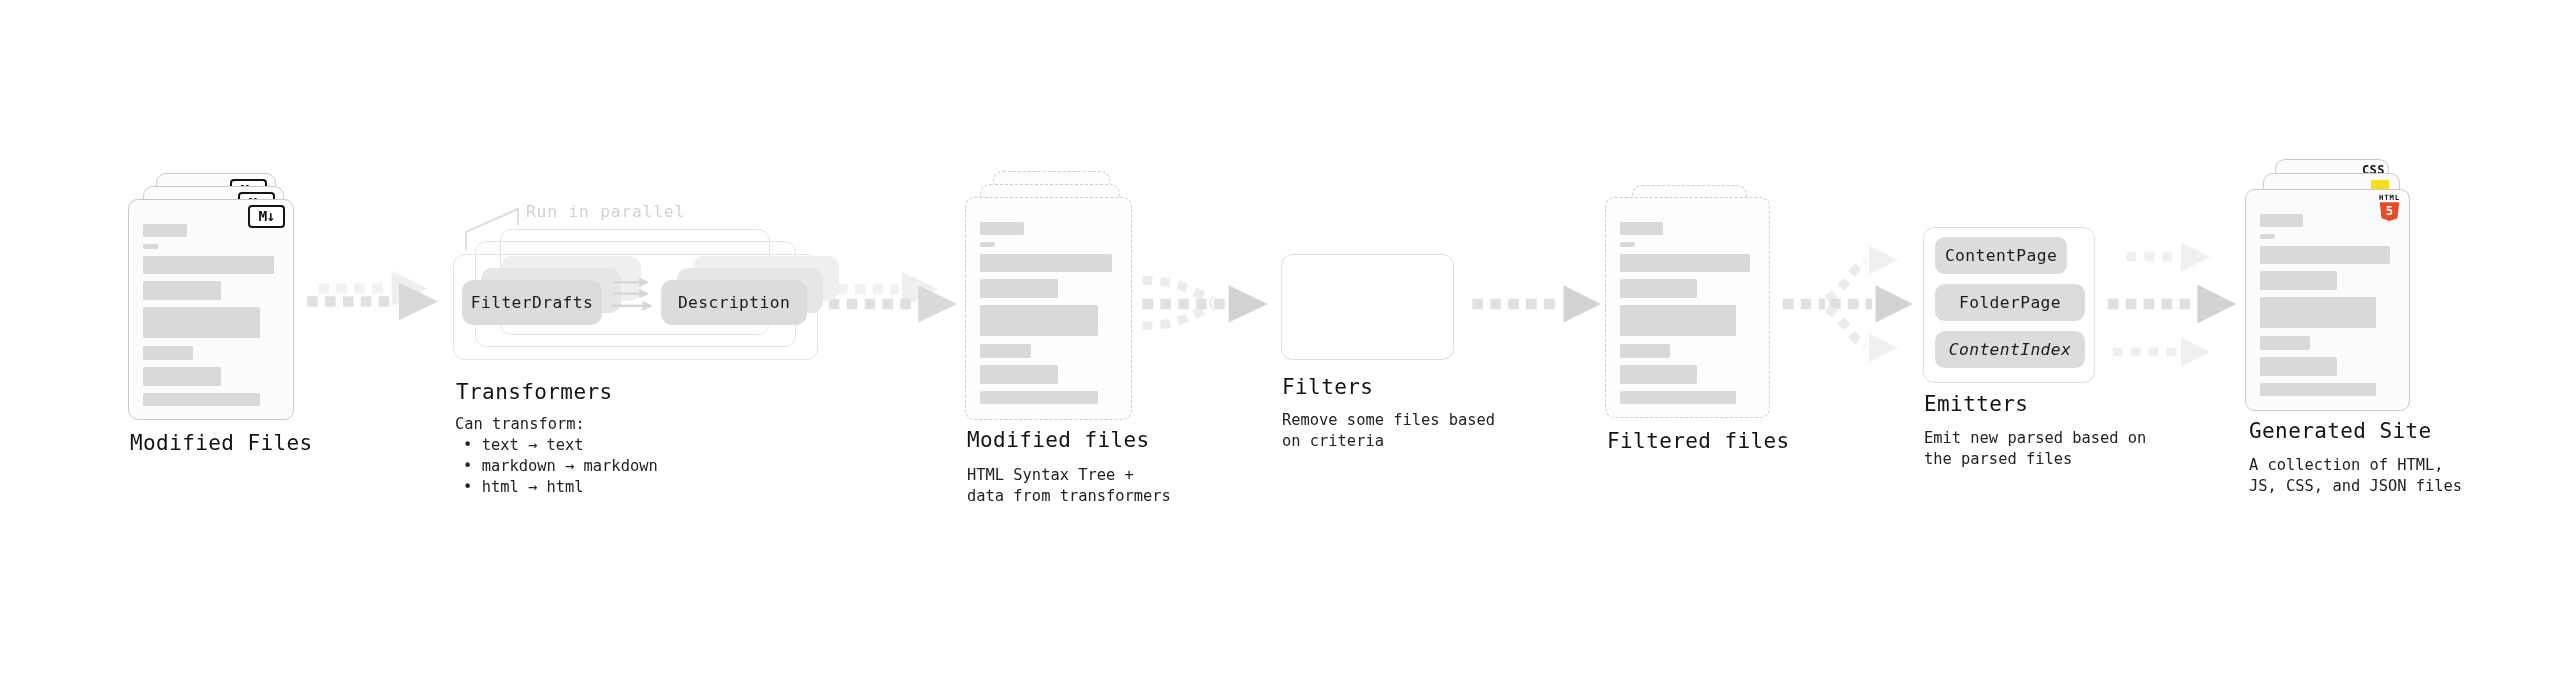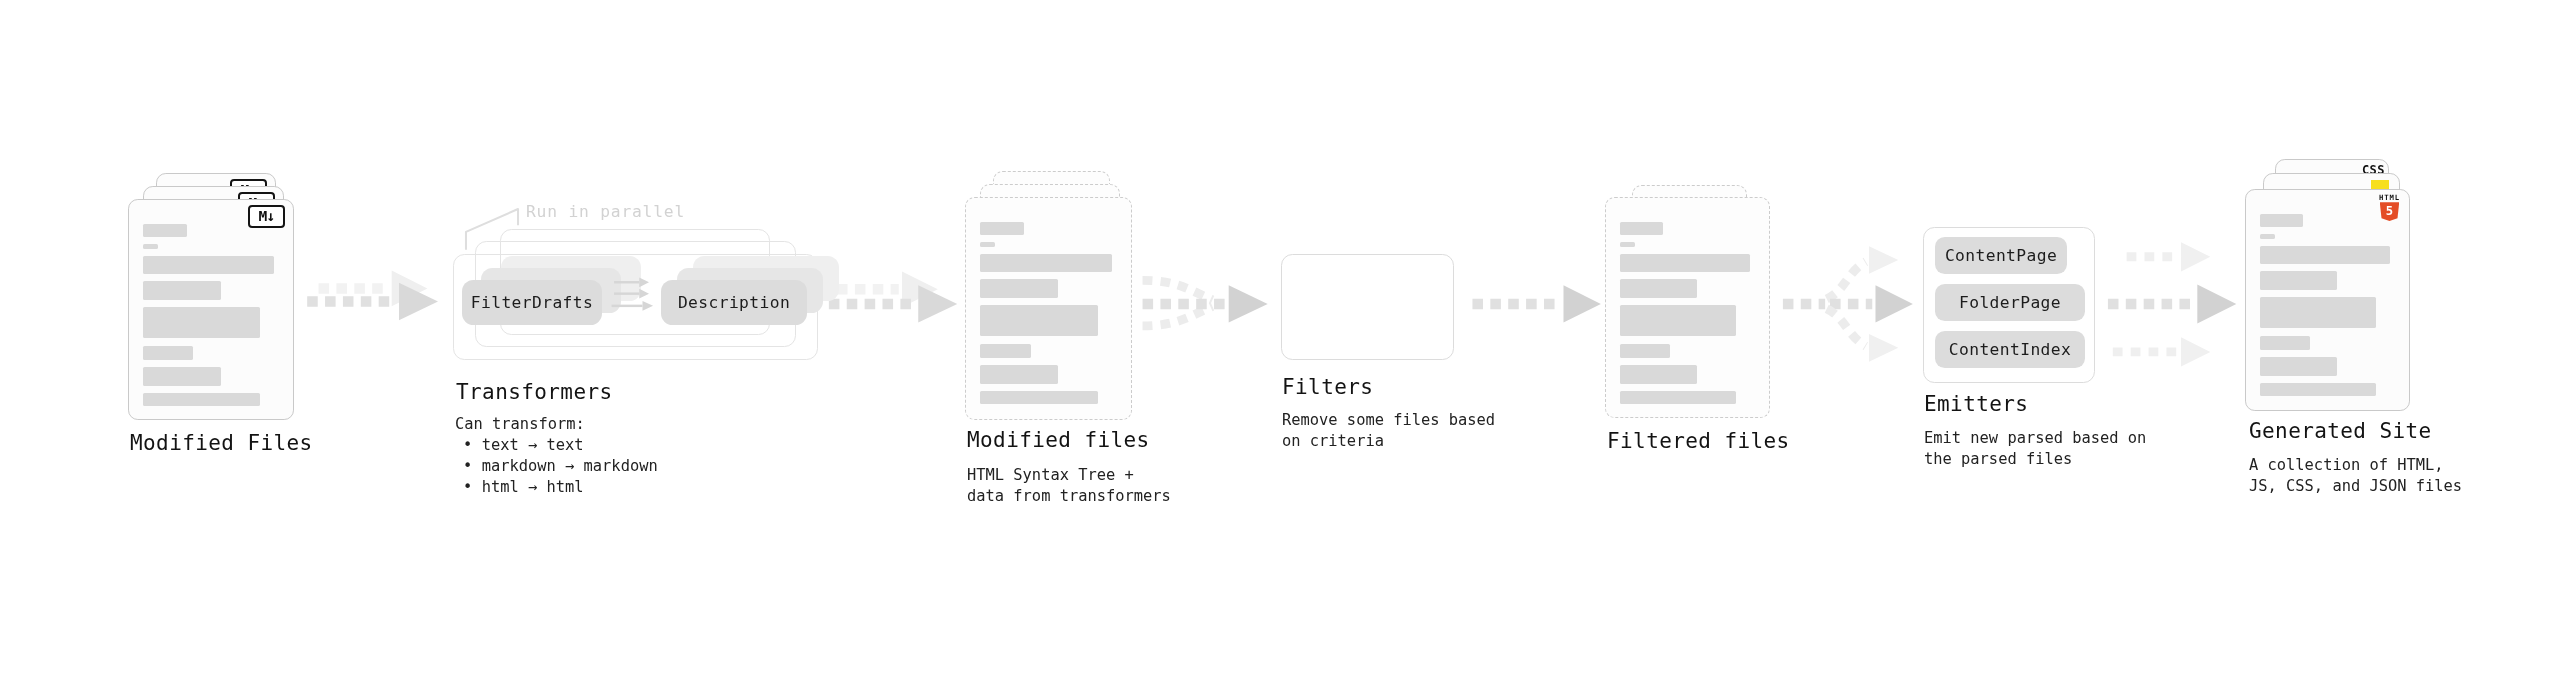--- a/index.html
+++ b/index.html
@@ -204,21 +204,21 @@
         <div class="bar" style="width: 37%; height: 14px;"></div>
         <div class="bar" style="width: 57%; height: 18.7px;"></div>
         <div class="bar" style="width: 86%; height: 13px;"></div>
       </div>
   </div>
   <div class="stage-label" style="left:1607px;top:429px;">Filtered files</div>
 
   <div class="box" style="left:1923px;top:227px;width:172px;height:156px;"></div>
   <div class="pill" style="left:1935px;top:237px;width:132px;height:37px;border-radius:9.8px;">ContentPage</div>
   <div class="pill" style="left:1935px;top:284px;width:150px;height:37px;border-radius:9.8px;">FolderPage</div>
-  <div class="pill" style="left:1935px;top:331px;width:150px;height:37px;border-radius:9.8px;">ContentIndex</div>
+  <div class="pill" style="left:1935px;top:331px;width:150px;height:37px;border-radius:9.8px;font-style:italic;">ContentIndex</div>
   <div class="stage-label" style="left:1924px;top:392px;text-align:right;">Emitters</div>
   <div class="desc" style="left:1924px;top:428px;">
     <div>Emit new parsed based on</div>
     <div>the parsed files</div>
   </div>
 
   <div class="card" style="left:2275px;top:159px;width:114px;height:65px;">
     <div class="css-icon">
       <span class="css-word">CSS</span>
       <i class="css-bar"></i>

